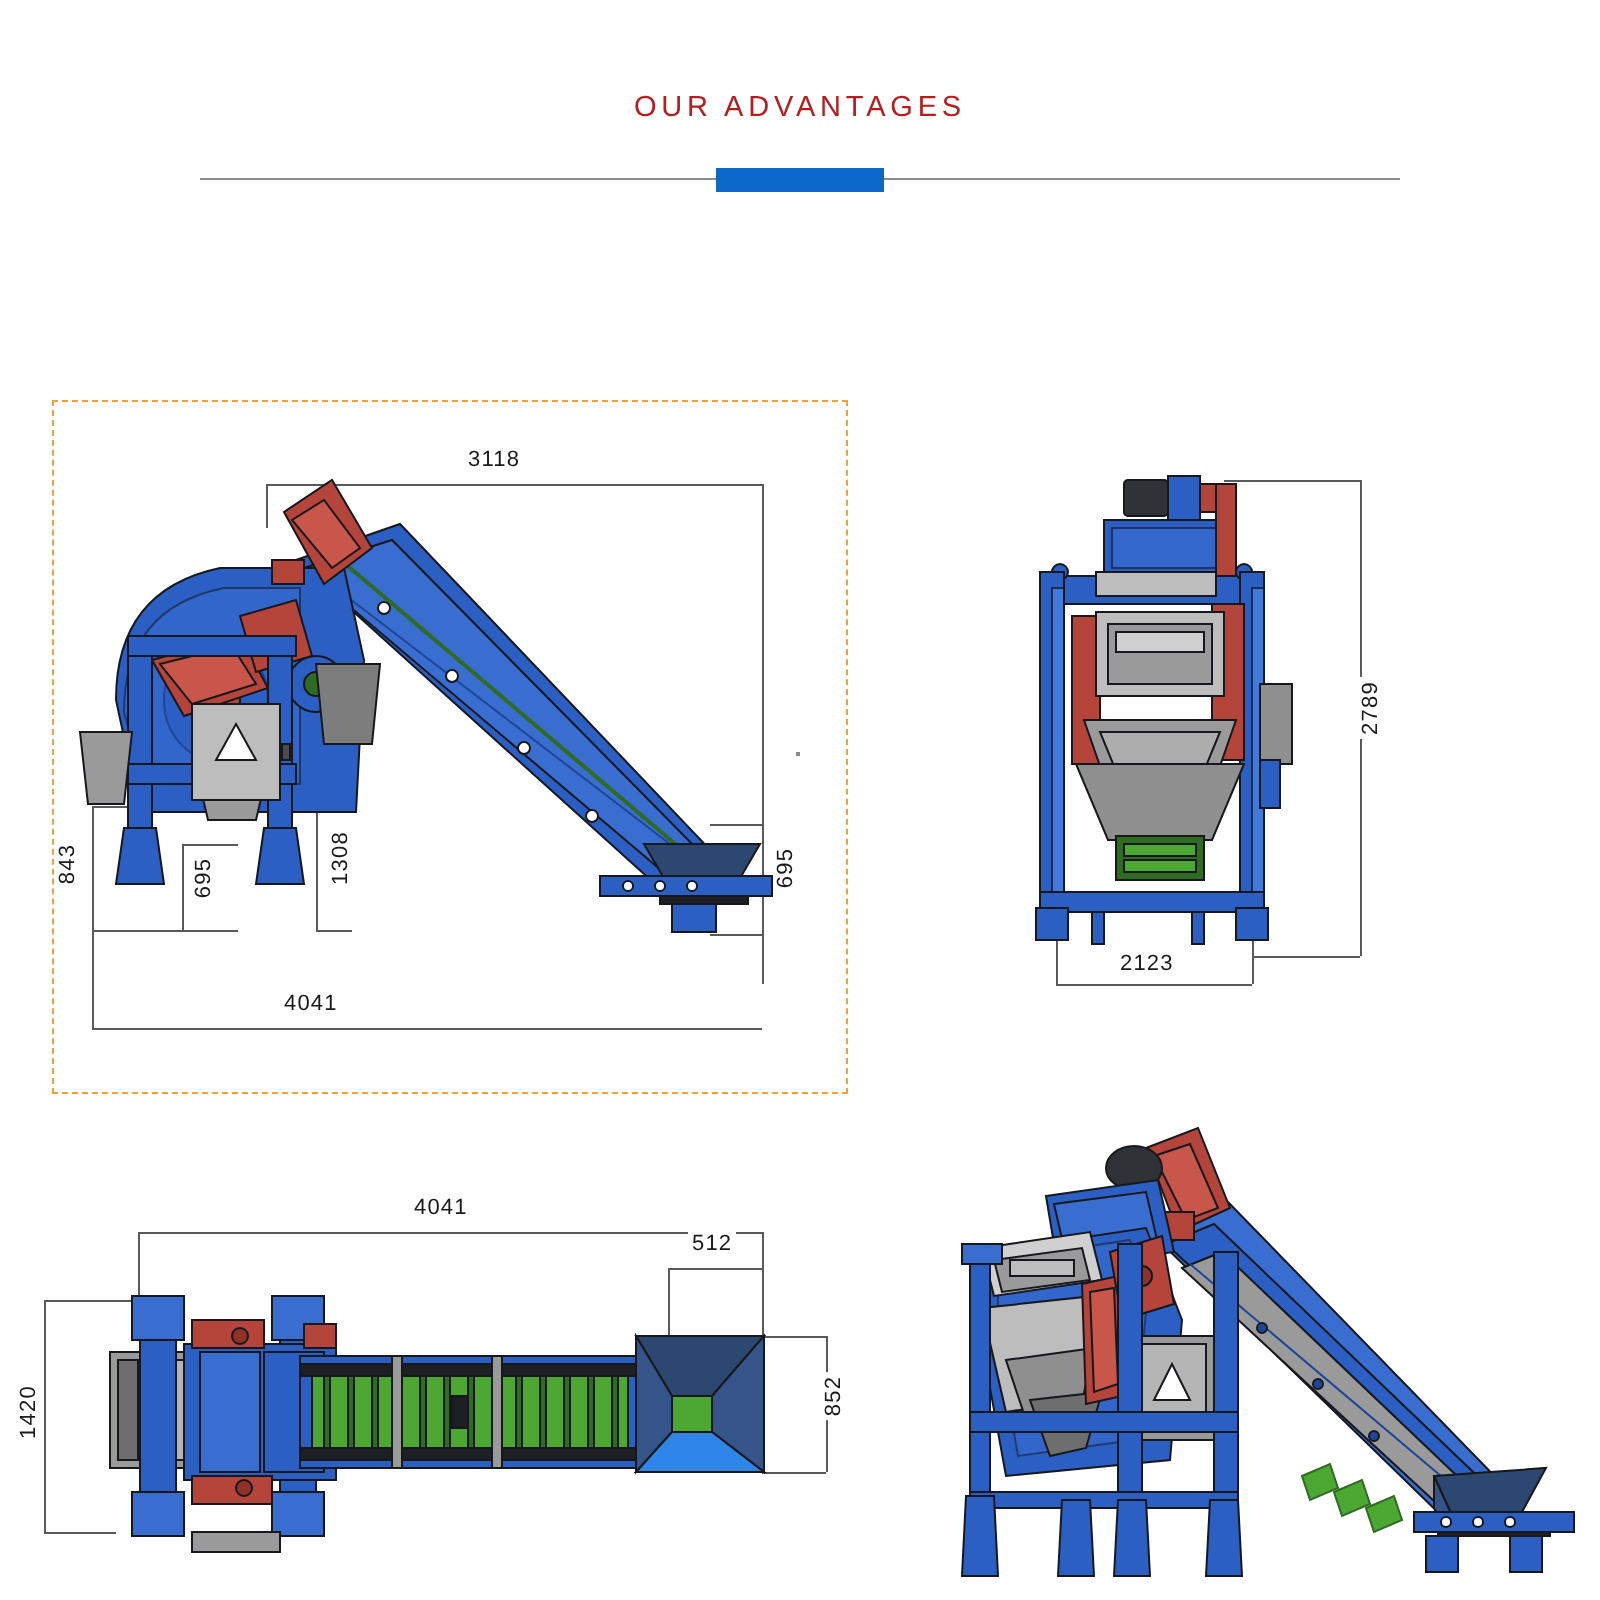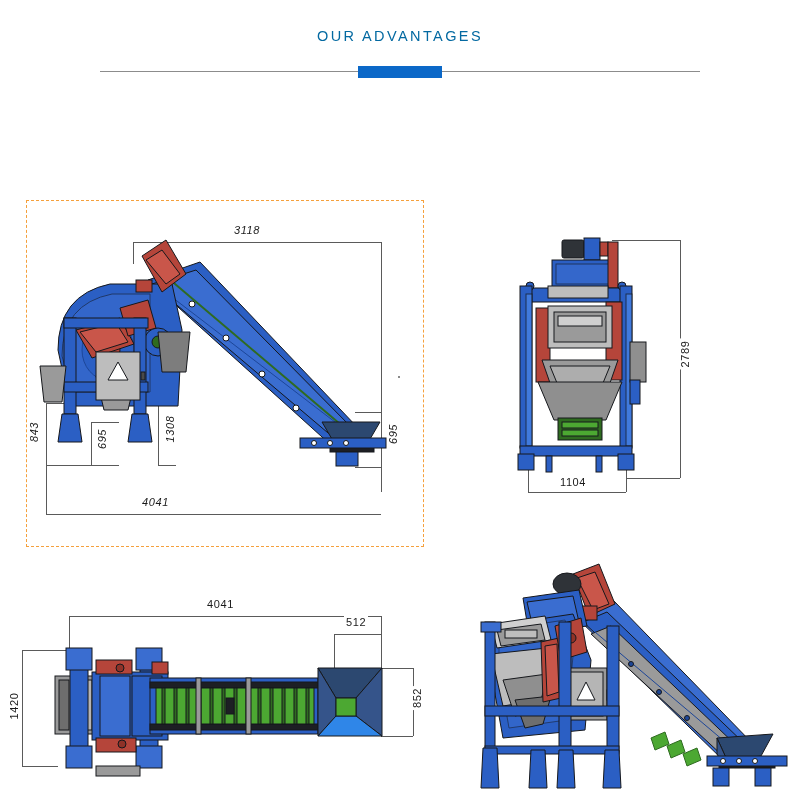--- a/index.html
+++ b/index.html
@@ -11,22 +11,22 @@
     overflow:hidden;
     position:relative;
   }
   
   .header{ padding-top:28px; text-align:center; }
   .title{
     font-size:40px; letter-spacing:10px; color:#1c1c1c;
     font-weight:400; line-height:1.2; padding-left:10px;
   }
   .subtitle{
-    margin-top:0; font-size:14.5px; letter-spacing:2.4px;
-    color:#0369a1; font-weight:400;
+    margin-top:18px; font-size:14.5px; letter-spacing:2.4px;
+    color:#b91c1c; font-weight:400;
   }
   .divider{
     margin:22px auto 0; width:600px; height:12px;
     position:relative;
   }
   .divider .line{
     position:absolute; top:5px; left:0; width:100%; height:1.4px;
     background:#8c8c8c;
   }
   .divider .accent{
@@ -62,21 +62,21 @@
 <div class="header">
   <div class="subtitle">OUR ADVANTAGES</div>
   <div class="divider">
     <div class="line"></div>
     <div class="accent"></div>
   </div>
 </div>
 
 <div class="sheet">
 
-  <div class="panel" style="left:0;top:0;width:440px;height:360px;font-style:italic;">
+  <div class="panel" style="left:0;top:0;width:440px;height:360px;">
 
     <div class="dash-box"></div>
     <div class="dot-mark"></div>
 
     <div class="dline v" style="left:133px;top:62px;height:22px;"></div>
     <div class="dline v" style="left:381px;top:62px;height:250px;"></div>
     <div class="dline h" style="left:133px;top:62px;width:248px;"></div>
     <div class="dimtxt" style="left:232px;top:44px;">3118</div>
 
     <div class="dline v" style="left:46px;top:270px;height:65px;"></div>
@@ -161,21 +161,21 @@
   <div class="panel" style="left:480px;top:40px;width:320px;height:300px;">
 
     <div class="dline v" style="left:200px;top:20px;height:238px;"></div>
     <div class="dline h" style="left:132px;top:20px;width:68px;"></div>
     <div class="dline h" style="left:146px;top:258px;width:54px;"></div>
     <div class="dimtxt v" style="left:190px;top:128px;">2789</div>
 
     <div class="dline h" style="left:48px;top:272px;width:98px;"></div>
     <div class="dline v" style="left:48px;top:250px;height:22px;"></div>
     <div class="dline v" style="left:146px;top:250px;height:22px;"></div>
-    <div class="dimtxt" style="left:78px;top:256px;">1104</div>
+    <div class="dimtxt" style="left:78px;top:256px;">2123</div>
 
     <svg width="320" height="300" style="position:absolute;left:0;top:0;">
       <g stroke="#16181c" stroke-width="1">
 
         <rect x="82" y="20" width="22" height="18" rx="2" fill="#2f3338"></rect>
         <rect x="104" y="18" width="16" height="22" fill="#2b5fc4"></rect>
         <rect x="120" y="22" width="8" height="14" fill="#b5453a"></rect>
 
         <rect x="72" y="40" width="64" height="28" fill="#2b5fc4"></rect>
         <rect x="76" y="44" width="56" height="20" fill="#3a6dd0" opacity=".6"></rect>

